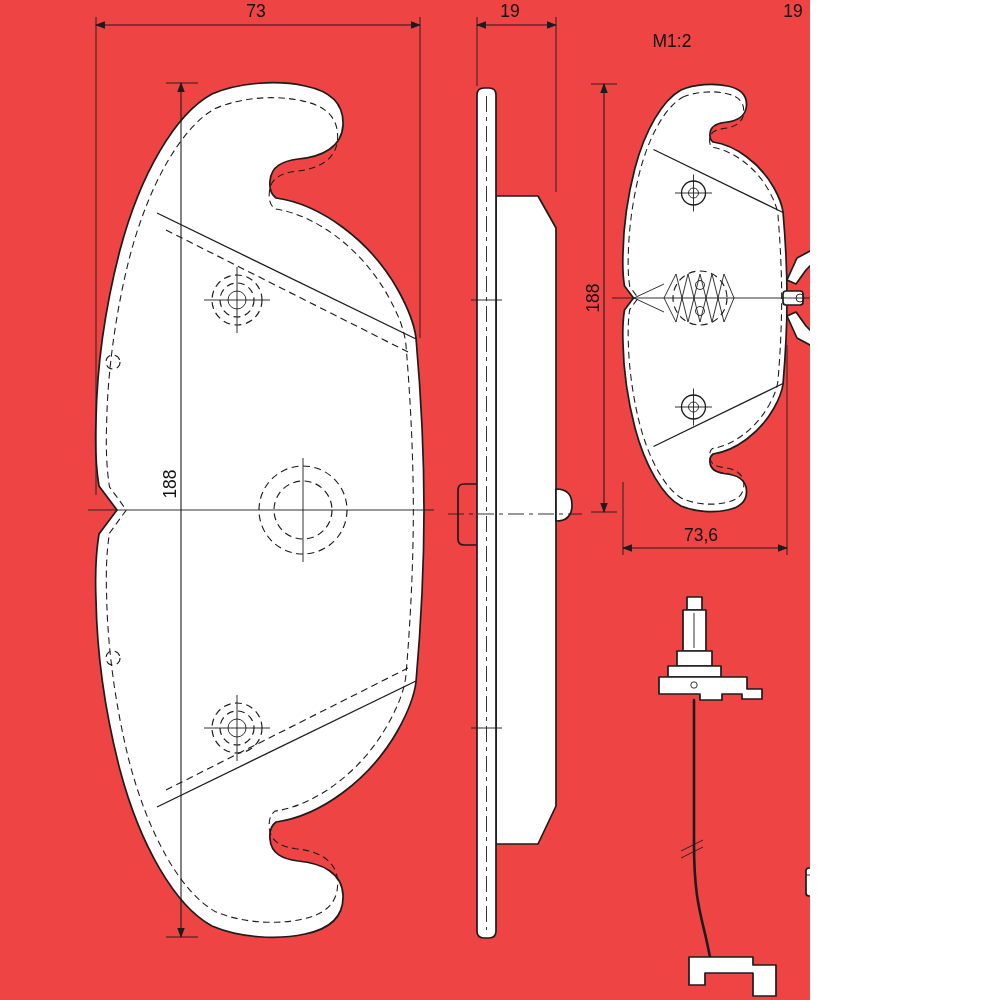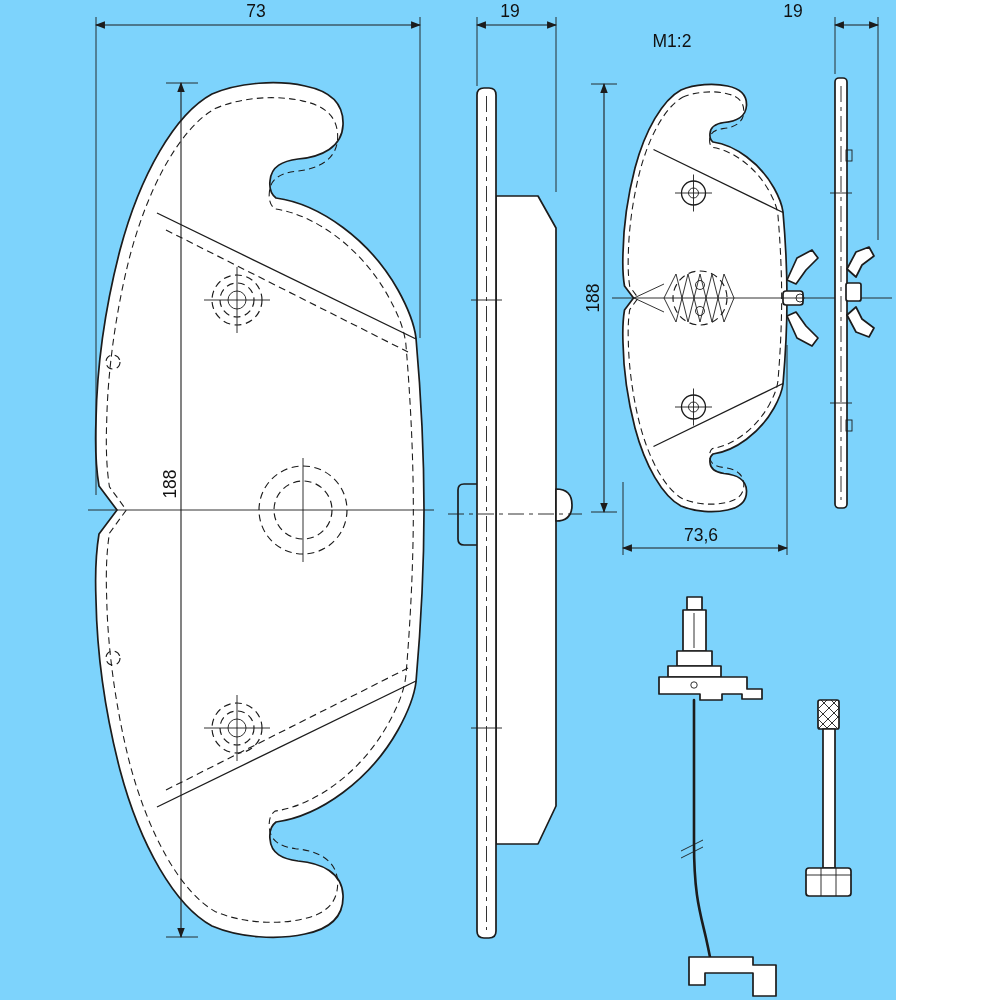--- a/index.html
+++ b/index.html
@@ -1,16 +1,16 @@
 <!DOCTYPE html>
 <html><head>
 <meta charset="utf-8">
 <style>
   html,body{margin:0;padding:0;background:#fff}
-  .stage{width:896px;height:1000px;background:#7dd3fc;position:relative;overflow:hidden;
+  .stage{width:810px;height:1000px;background:#ef4444;position:relative;overflow:hidden;
          font-family:"Liberation Sans",sans-serif}
   svg{display:block}
   .oA{fill:#fff;stroke:#1c1c1c;stroke-width:1.7;stroke-linejoin:round}
   .oAn{fill:none;stroke:#1c1c1c;stroke-width:1.7;stroke-linejoin:round}
   .dashA{fill:none;stroke:#1c1c1c;stroke-width:1.15;stroke-dasharray:7 4.5}
   .thin{fill:none;stroke:#1c1c1c;stroke-width:.9}
   .med{fill:none;stroke:#1c1c1c;stroke-width:1.3}
   .oB{fill:#fff;stroke:#1c1c1c;stroke-width:3.4;stroke-linejoin:round}
   .dashB{fill:none;stroke:#1c1c1c;stroke-width:2.3;stroke-dasharray:14 9}
   .thinB{fill:none;stroke:#1c1c1c;stroke-width:1.8}

